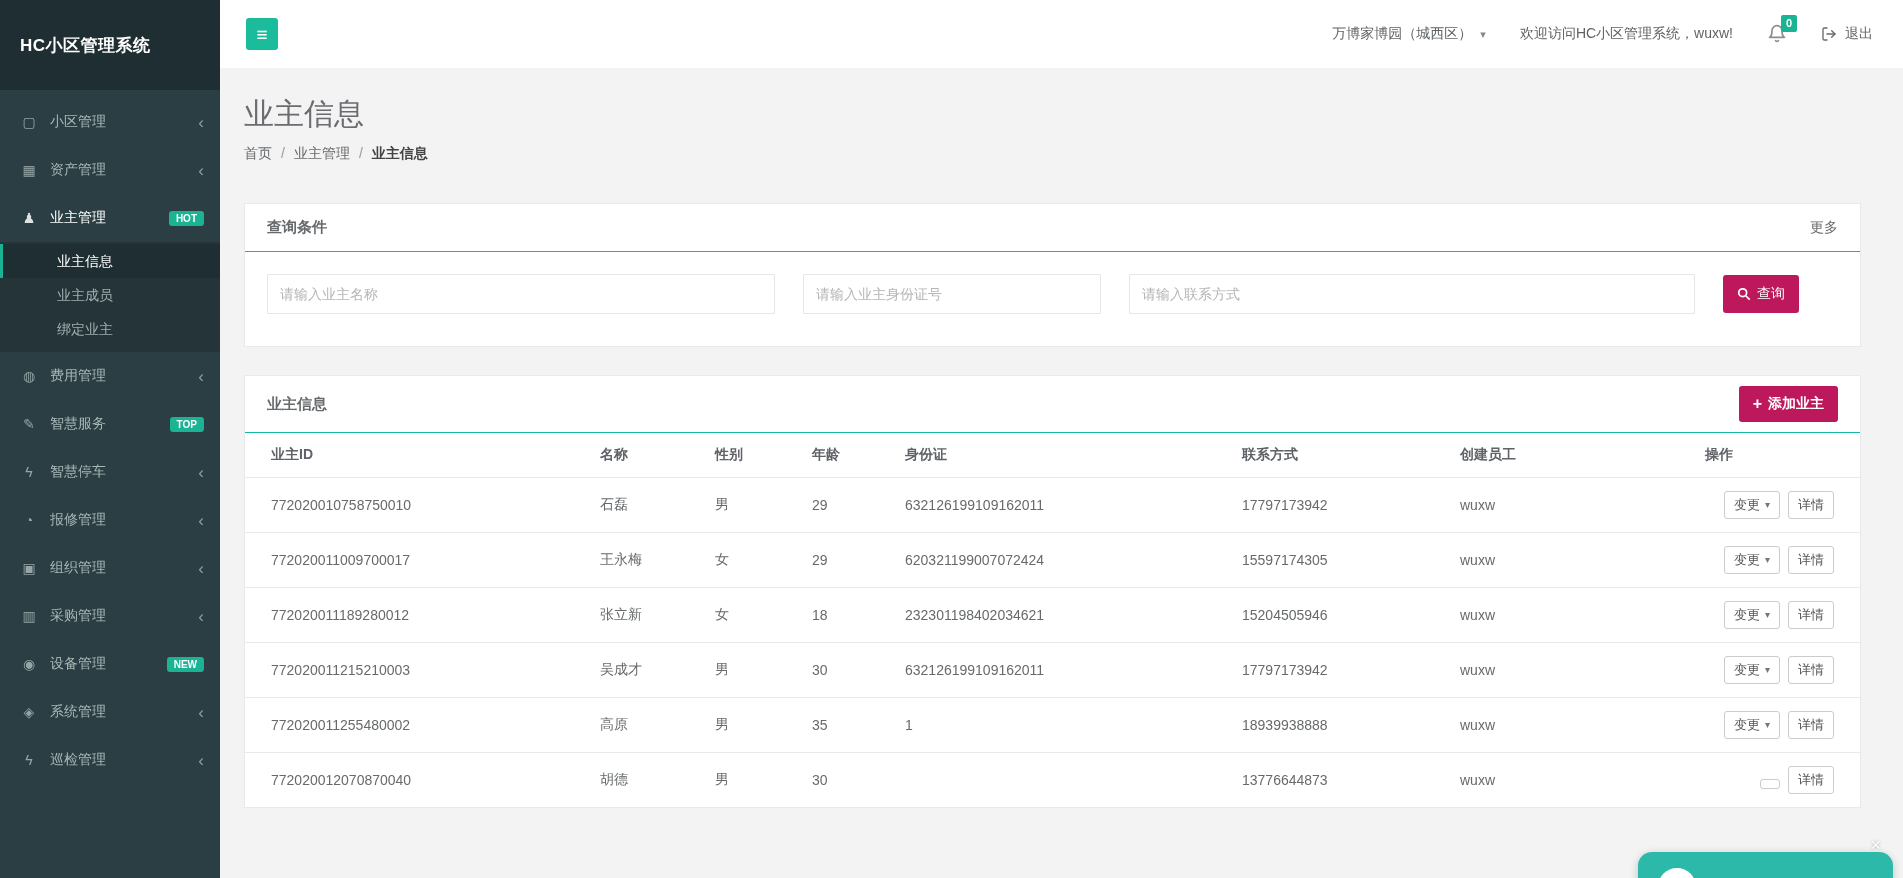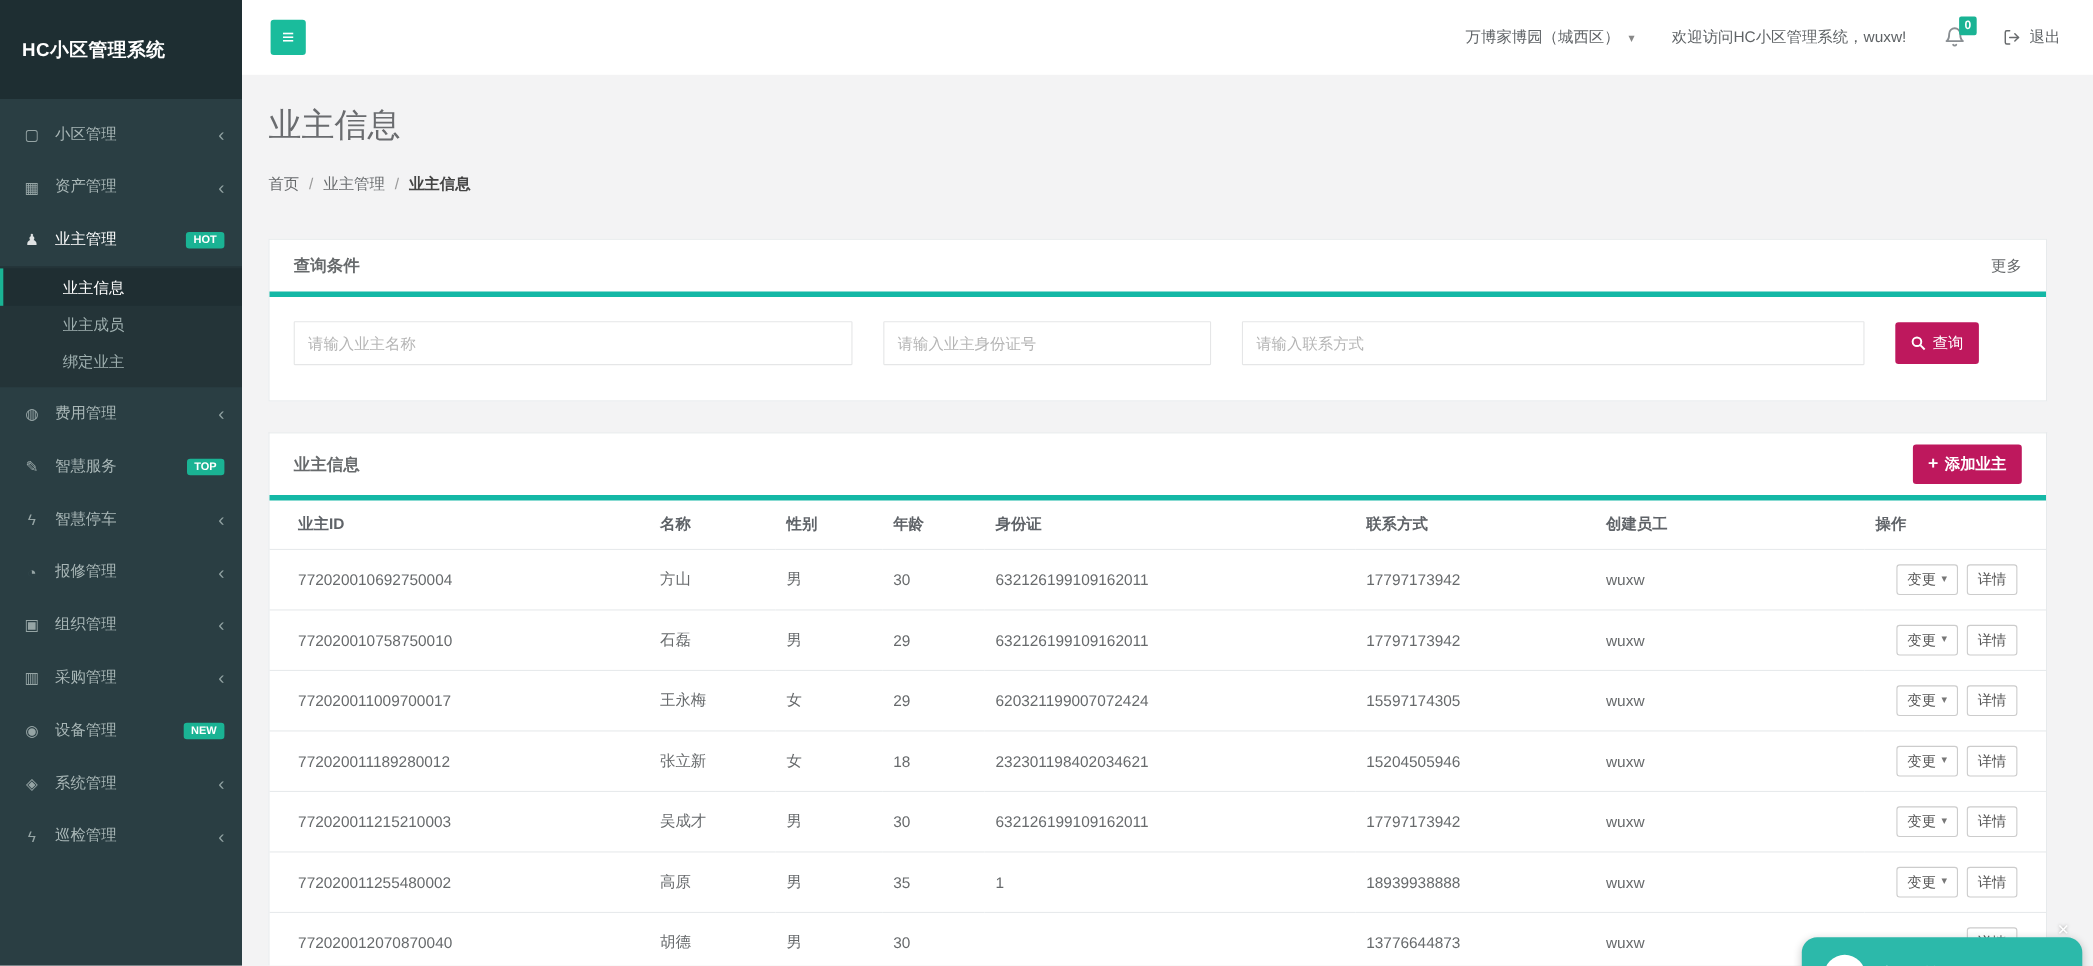--- a/index.html
+++ b/index.html
@@ -32,28 +32,28 @@
   .selector{display:flex;align-items:center;gap:8px;cursor:pointer}
   .caret{font-size:11px;color:#888}
   .bell-wrap{position:relative;cursor:pointer;display:flex}
   .badge{position:absolute;top:-9px;right:-10px;background:#1ab394;color:#fff;font-size:11px;
     line-height:1;padding:3px 5px;border-radius:2px;font-weight:bold}
   .logout{display:flex;align-items:center;gap:8px;cursor:pointer}
 
   
   .content{flex:1;overflow:hidden;padding:0 42px 0 24px}
   .page-title{font-size:30px;font-weight:400;color:#6a6c6f;margin-top:26px}
-  .breadcrumb{display:flex;font-size:14px;color:#676a6c;margin-top:24px}
+  .breadcrumb{display:flex;font-size:14px;color:#676a6c;margin-top:10px}
   .crumb{cursor:pointer}
   .crumb+.crumb::before{content:"/";margin:0 9px;color:#999;font-weight:400}
   .crumb.current{font-weight:bold;color:#444;cursor:default}
 
   .panel{background:#fff;border:1px solid #e7eaec}
   .panel-head{display:flex;align-items:center;justify-content:space-between;
-    padding:14px 22px;border-bottom:5px solid #14b8a6}
+    padding:14px 22px;border-bottom:1px solid #14b8a6}
   .panel-title{font-size:15px;font-weight:bold;color:#676a6c}
   .more-link{font-size:14px;color:#676a6c;cursor:pointer;font-weight:400;text-decoration:none}
 
   .query-panel{margin-top:40px}
   .query-body{display:flex;align-items:center;gap:28px;padding:22px 22px 32px}
   .q-input{height:40px;border:1px solid #e5e6e7;padding:0 12px;font-size:14px;color:#676a6c;
     outline:none;border-radius:1px;background:#fff}
   .q-input::placeholder{color:#b5b5b5}
   .q1{width:508px}.q2{width:298px}.q3{width:566px}
 
@@ -242,33 +242,20 @@
                 <th>性别</th>
                 <th>年龄</th>
                 <th>身份证</th>
                 <th>联系方式</th>
                 <th>创建员工</th>
                 <th class="ops">操作</th>
               </tr>
           </thead>
           <tbody>
               <tr>
-                <td>772020010692750004</td>
-                <td>方山</td>
-                <td>男</td>
-                <td>30</td>
-                <td>632126199109162011</td>
-                <td>17797173942</td>
-                <td>wuxw</td>
-                <td class="ops"><button class="btn-mini">
-                    <span>变更</span>
-                    <span class="mini-caret">▾</span>
-                  </button><button class="btn-mini">详情</button></td>
-              </tr>
-              <tr>
                 <td>772020010758750010</td>
                 <td>石磊</td>
                 <td>男</td>
                 <td>29</td>
                 <td>632126199109162011</td>
                 <td>17797173942</td>
                 <td>wuxw</td>
                 <td class="ops"><button class="btn-mini">
                     <span>变更</span>
                     <span class="mini-caret">▾</span>

